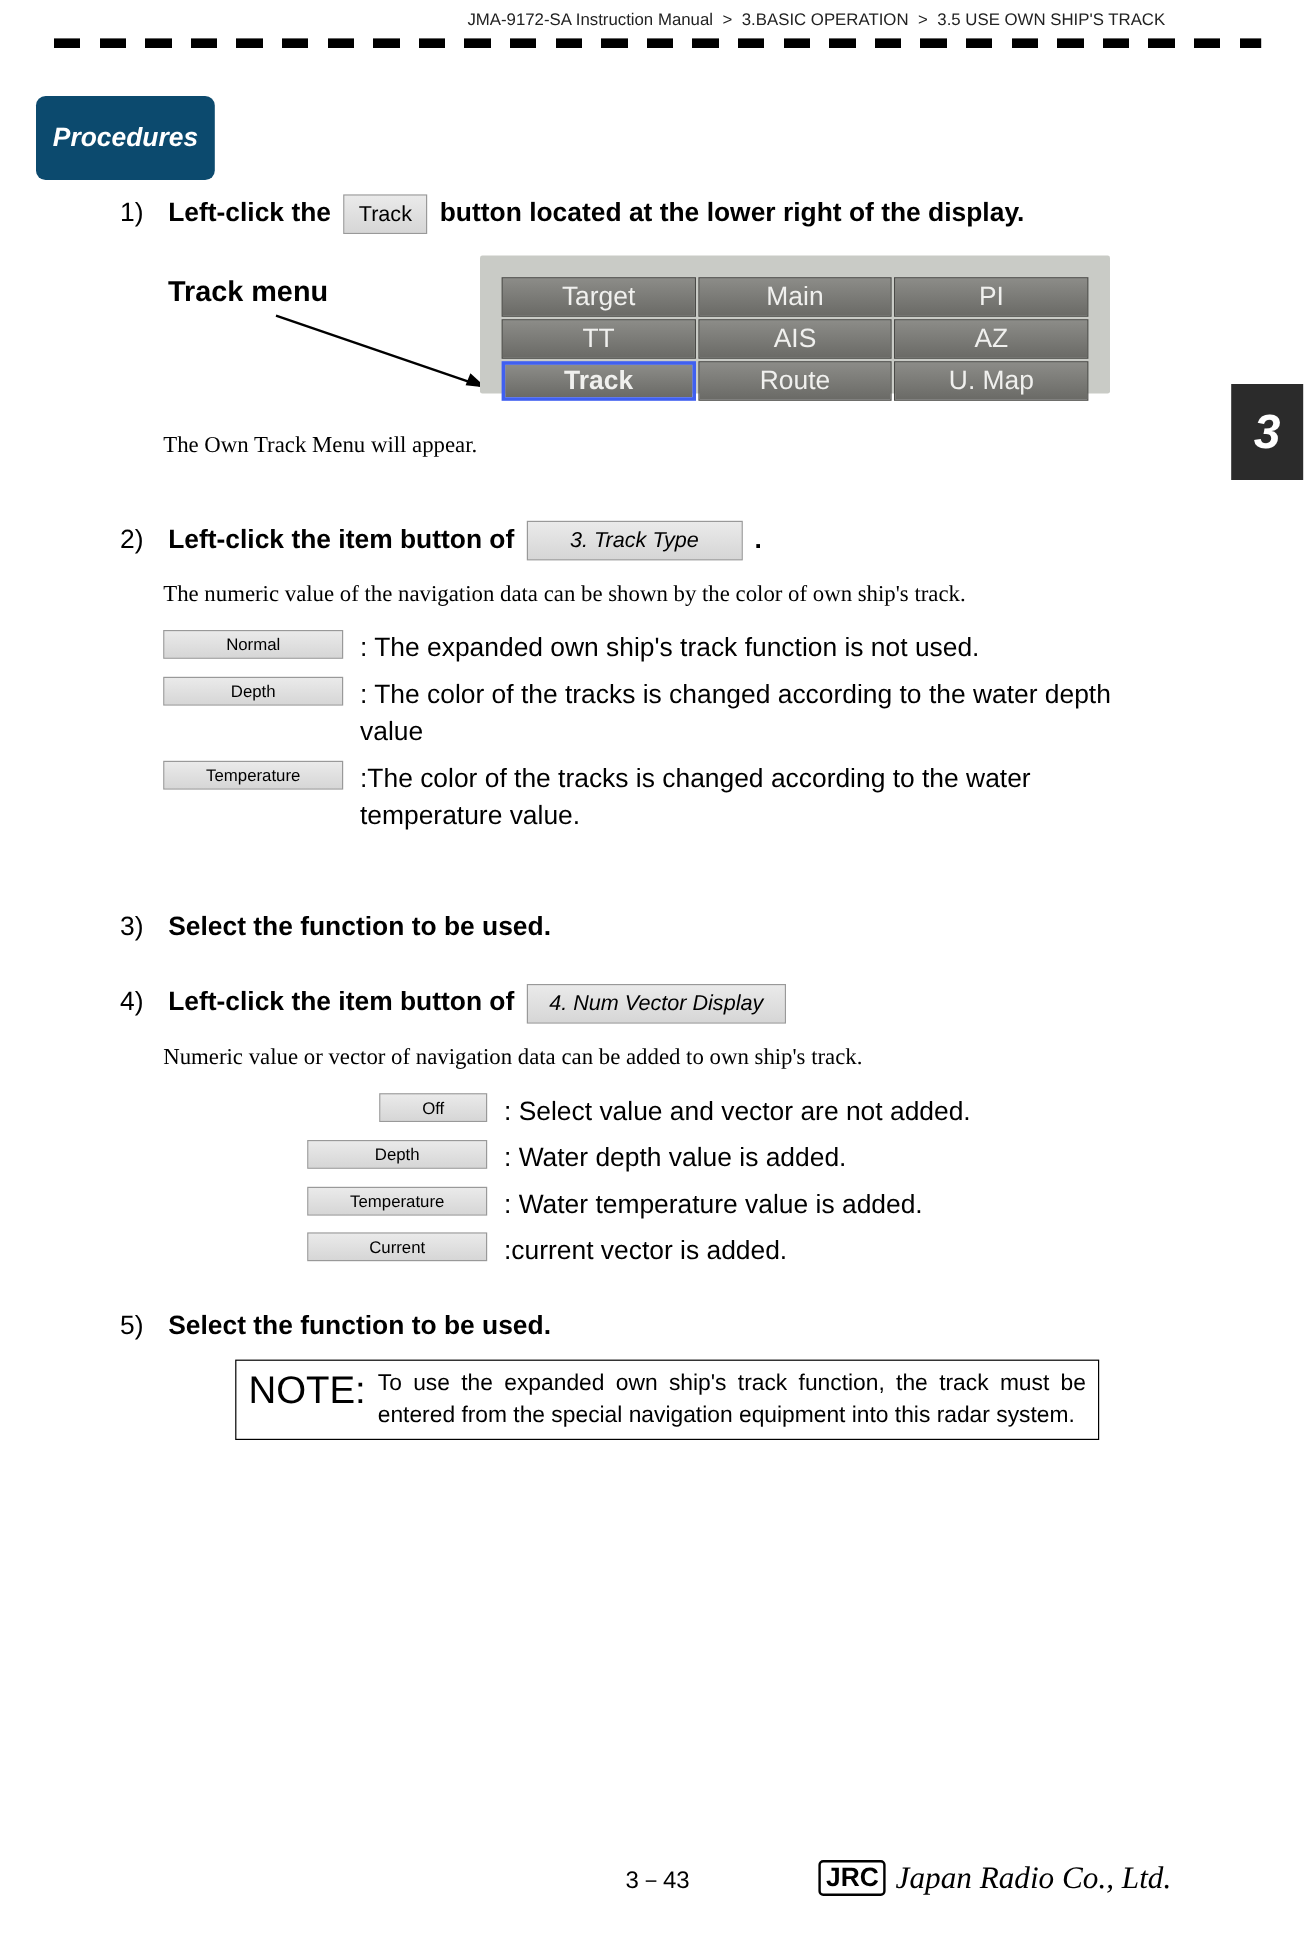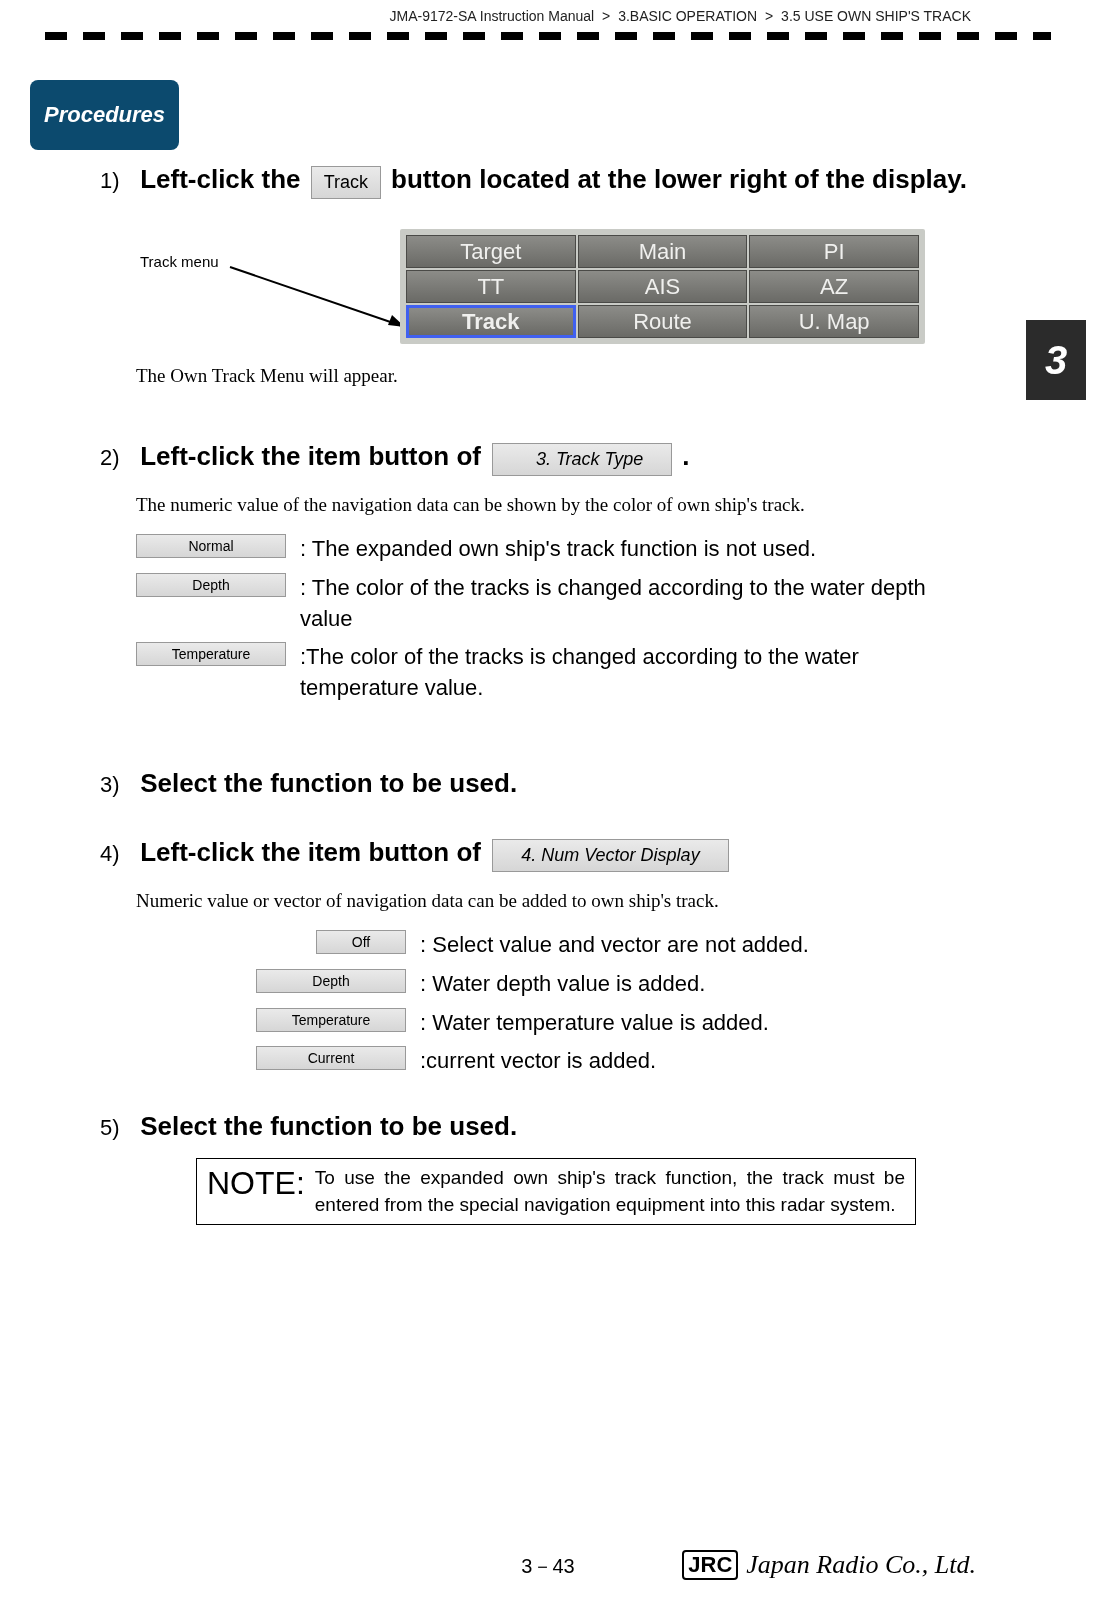--- a/index.html
+++ b/index.html
@@ -43,64 +43,65 @@
   }
   .step-line {
     font-size: 22px;
     line-height: 1.5;
   }
   .step-num {
     font-size: 22px;
     display: inline-block;
     width: 34px;
   }
-  .step-bold { font-weight: bold; font-size: 26px; }
+  .step-bold { font-weight: bold; font-size: 22px; }
   .inline-btn {
     display: inline-block;
     background: linear-gradient(#eaeaea,#d6d6d6);
     border: 1px solid #999;
     padding: 2px 12px;
     font-size: 18px;
     font-family: "Trebuchet MS", Arial, sans-serif;
     vertical-align: middle;
     margin: 0 4px;
   }
-  .inline-btn-wide { padding: 2px 28px; min-width: 180px; text-align: right; font-style: italic;}
+  .inline-btn-wide { padding: 2px 18px; min-width: 180px; text-align: center; font-style: italic;}
   .body-text {
     font-size: 19px;
     font-family: "Times New Roman", Times, serif;
     margin: 18px 0 18px 36px;
   }
   .track-menu-fig {
     margin: 18px 0 12px 0;
     position: relative;
     height: 130px;
   }
   .track-menu-label {
     position: absolute;
     left: 40px;
-    top: 36px;
-    font-size: 15px;
+    top: 17px;
+    font-size: 24px;
     font-family: "Trebuchet MS", Arial, sans-serif;
+    font-weight: bold;
   }
   .track-menu-arrow {
     position: absolute;
     left: 120px;
     top: 40px;
     width: 200px;
     height: 80px;
   }
   .track-menu-panel {
     position: absolute;
     left: 300px;
-    top: 12px;
+    top: 0;
     width: 525px;
     height: 115px;
     background: #c9cbc6;
-    padding: 4px;
+    padding: 16px;
     border-radius: 2px;
   }
   .track-menu-panel table {
     width: 100%;
     height: 100%;
     border-collapse: separate;
     border-spacing: 2px;
   }
   .track-menu-panel td {
     background: linear-gradient(#8c8c88,#6a6a66);

